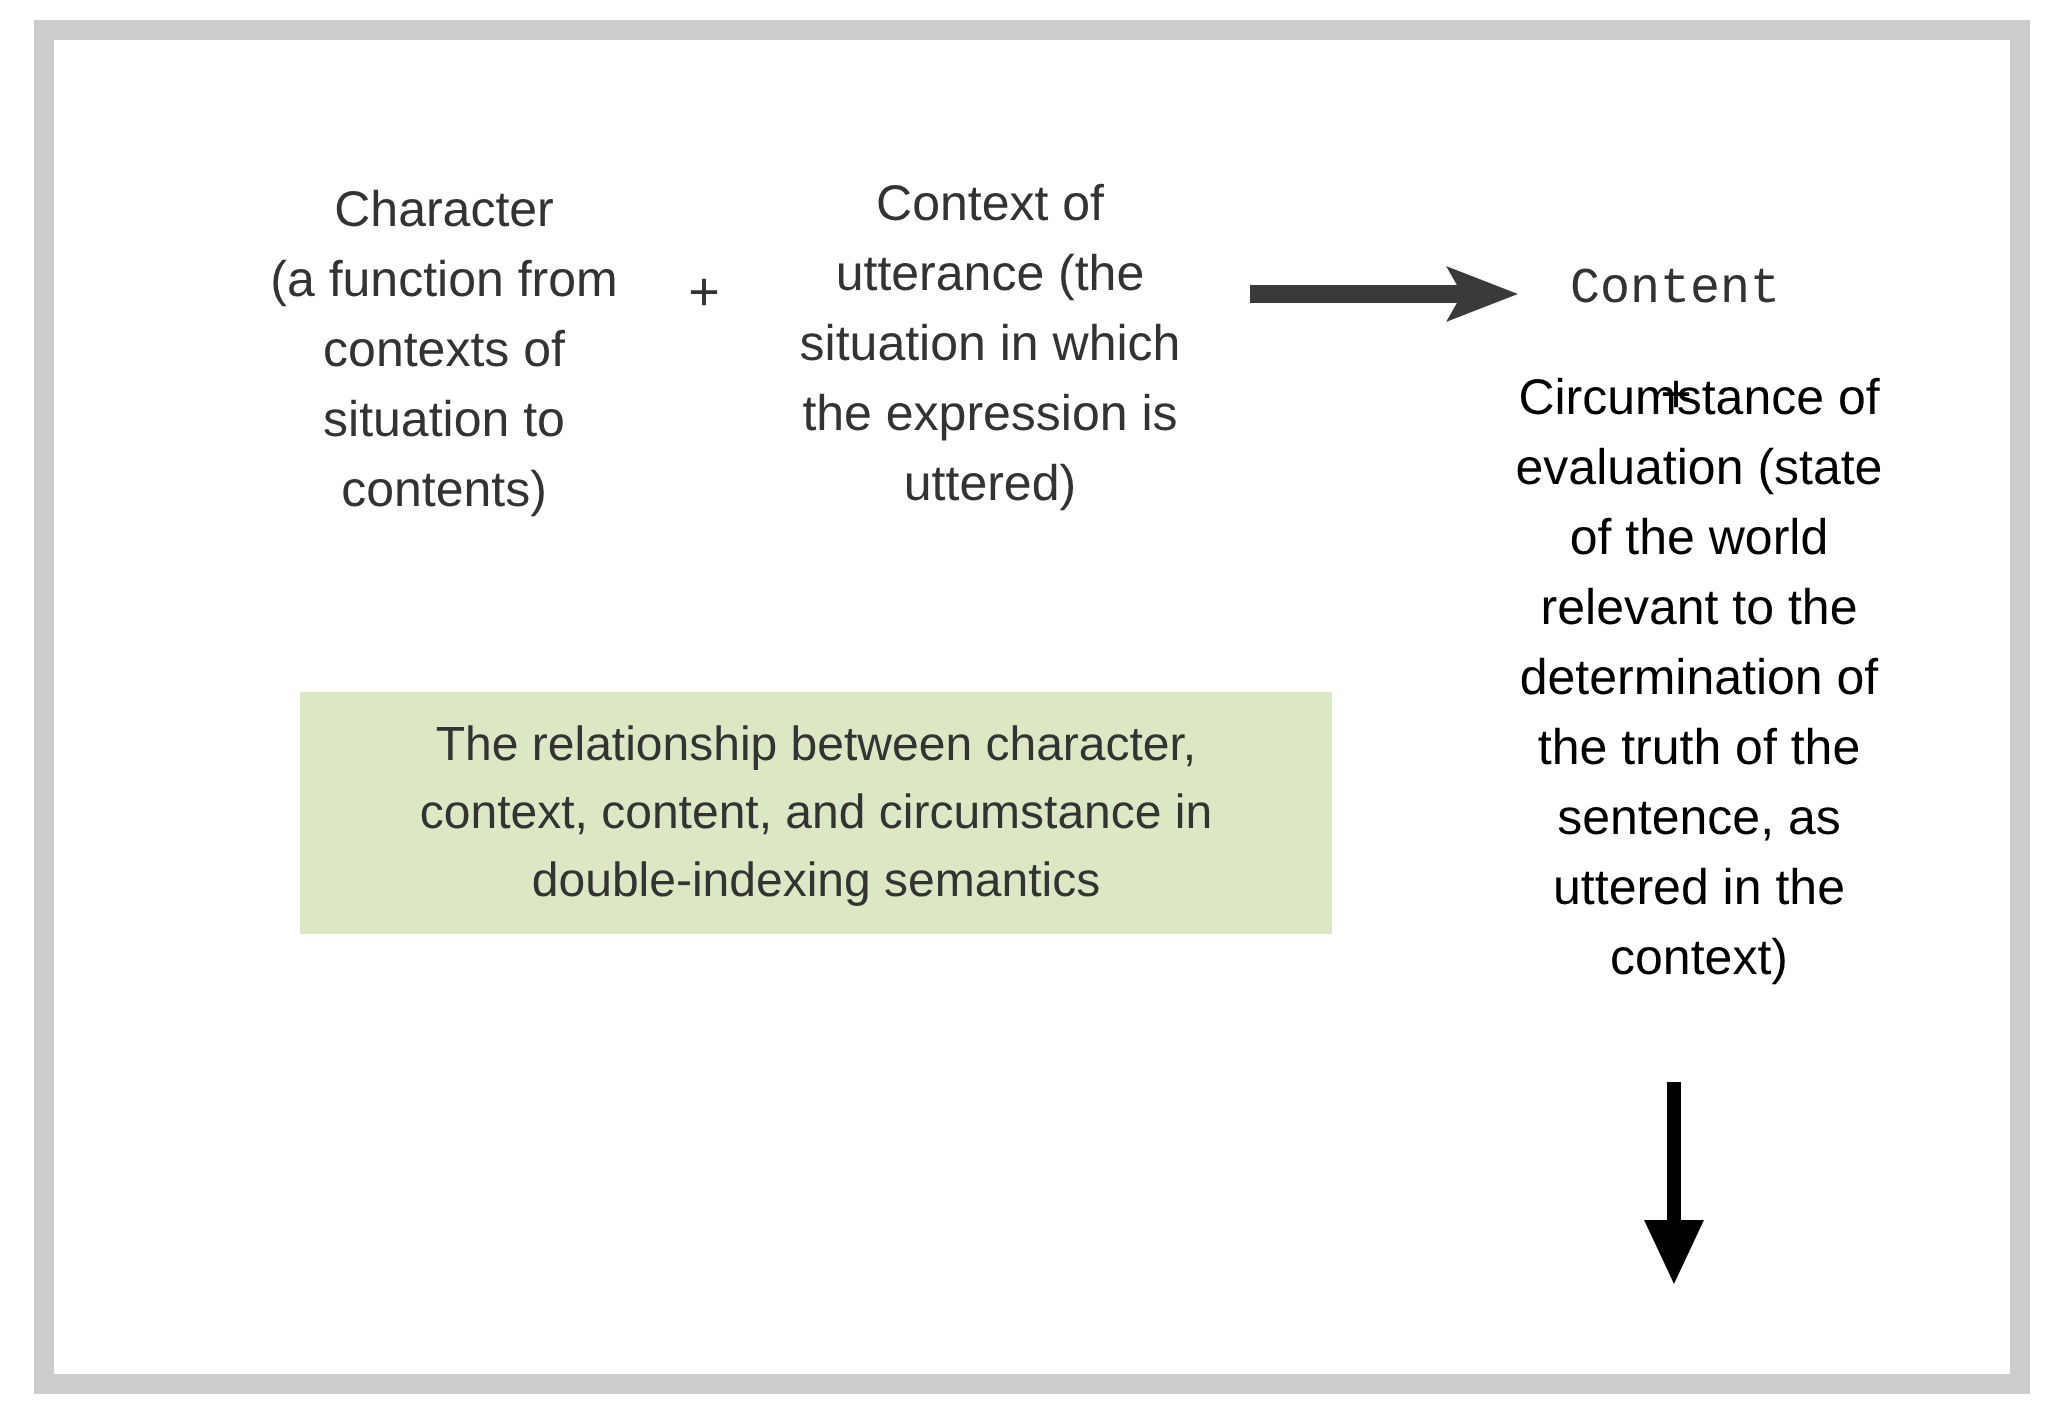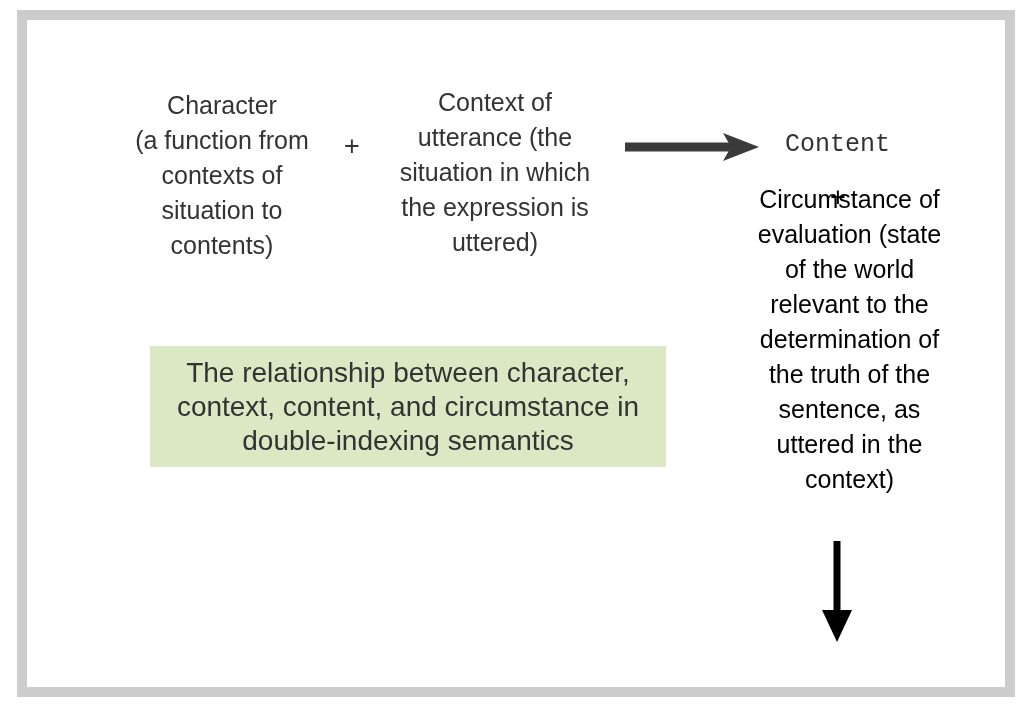--- a/index.html
+++ b/index.html
@@ -123,21 +123,21 @@
     width: 516px;
     height: 121px;
     background: #dce8c4;
     display: flex;
     align-items: center;
     justify-content: center;
     box-sizing: border-box;
     padding: 0 12px;
   }
   .caption-text {
-    font-size: 28px;
+    font-size: 24px;
     line-height: 34px;
     color: #333333;
     text-align: center;
     white-space: pre-line;
   }
 </style>
 </head>
 <body>
 
 <div class="canvas">

